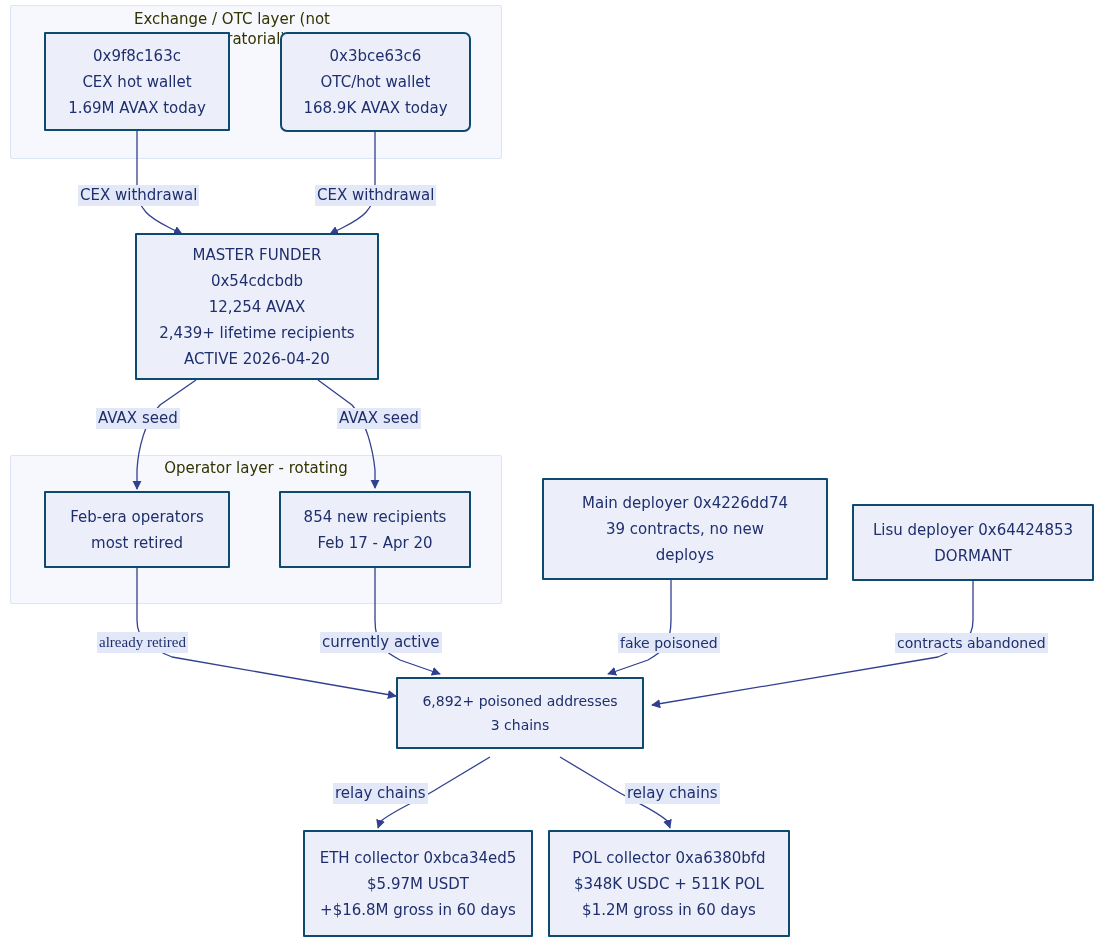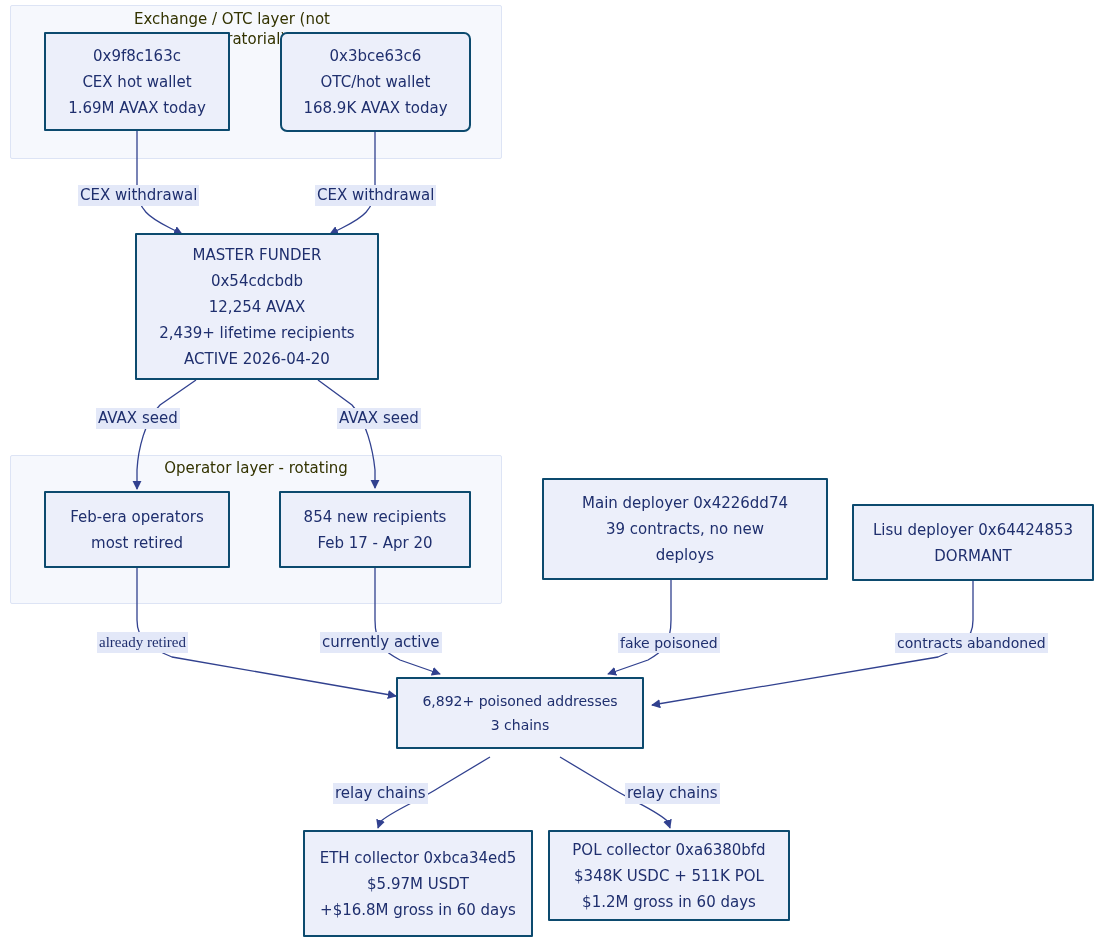--- a/index.html
+++ b/index.html
@@ -147,21 +147,21 @@
     <span class="nlabel">6,892+ poisoned addresses
 3 chains</span>
   </div>
 
   <div class="node" style="left:255px;top:830px;width:230px;height:107px;margin-left:48px;">
     <span class="nlabel">ETH collector 0xbca34ed5
 $5.97M USDT
 +$16.8M gross in 60 days</span>
   </div>
 
-  <div class="node" style="left:548px;top:830px;width:242px;height:91px;">
+  <div class="node" style="left:548px;top:830px;width:242px;height:107px;">
     <span class="nlabel">POL collector 0xa6380bfd
 $348K USDC + 511K POL
 $1.2M gross in 60 days</span>
   </div>
 
   <div class="edge-label" style="left:78px;top:185px;">CEX withdrawal</div>
   <div class="edge-label" style="left:315px;top:185px;">CEX withdrawal</div>
 
   <div class="edge-label" style="left:96px;top:408px;">AVAX seed</div>
   <div class="edge-label" style="left:337px;top:408px;">AVAX seed</div>

